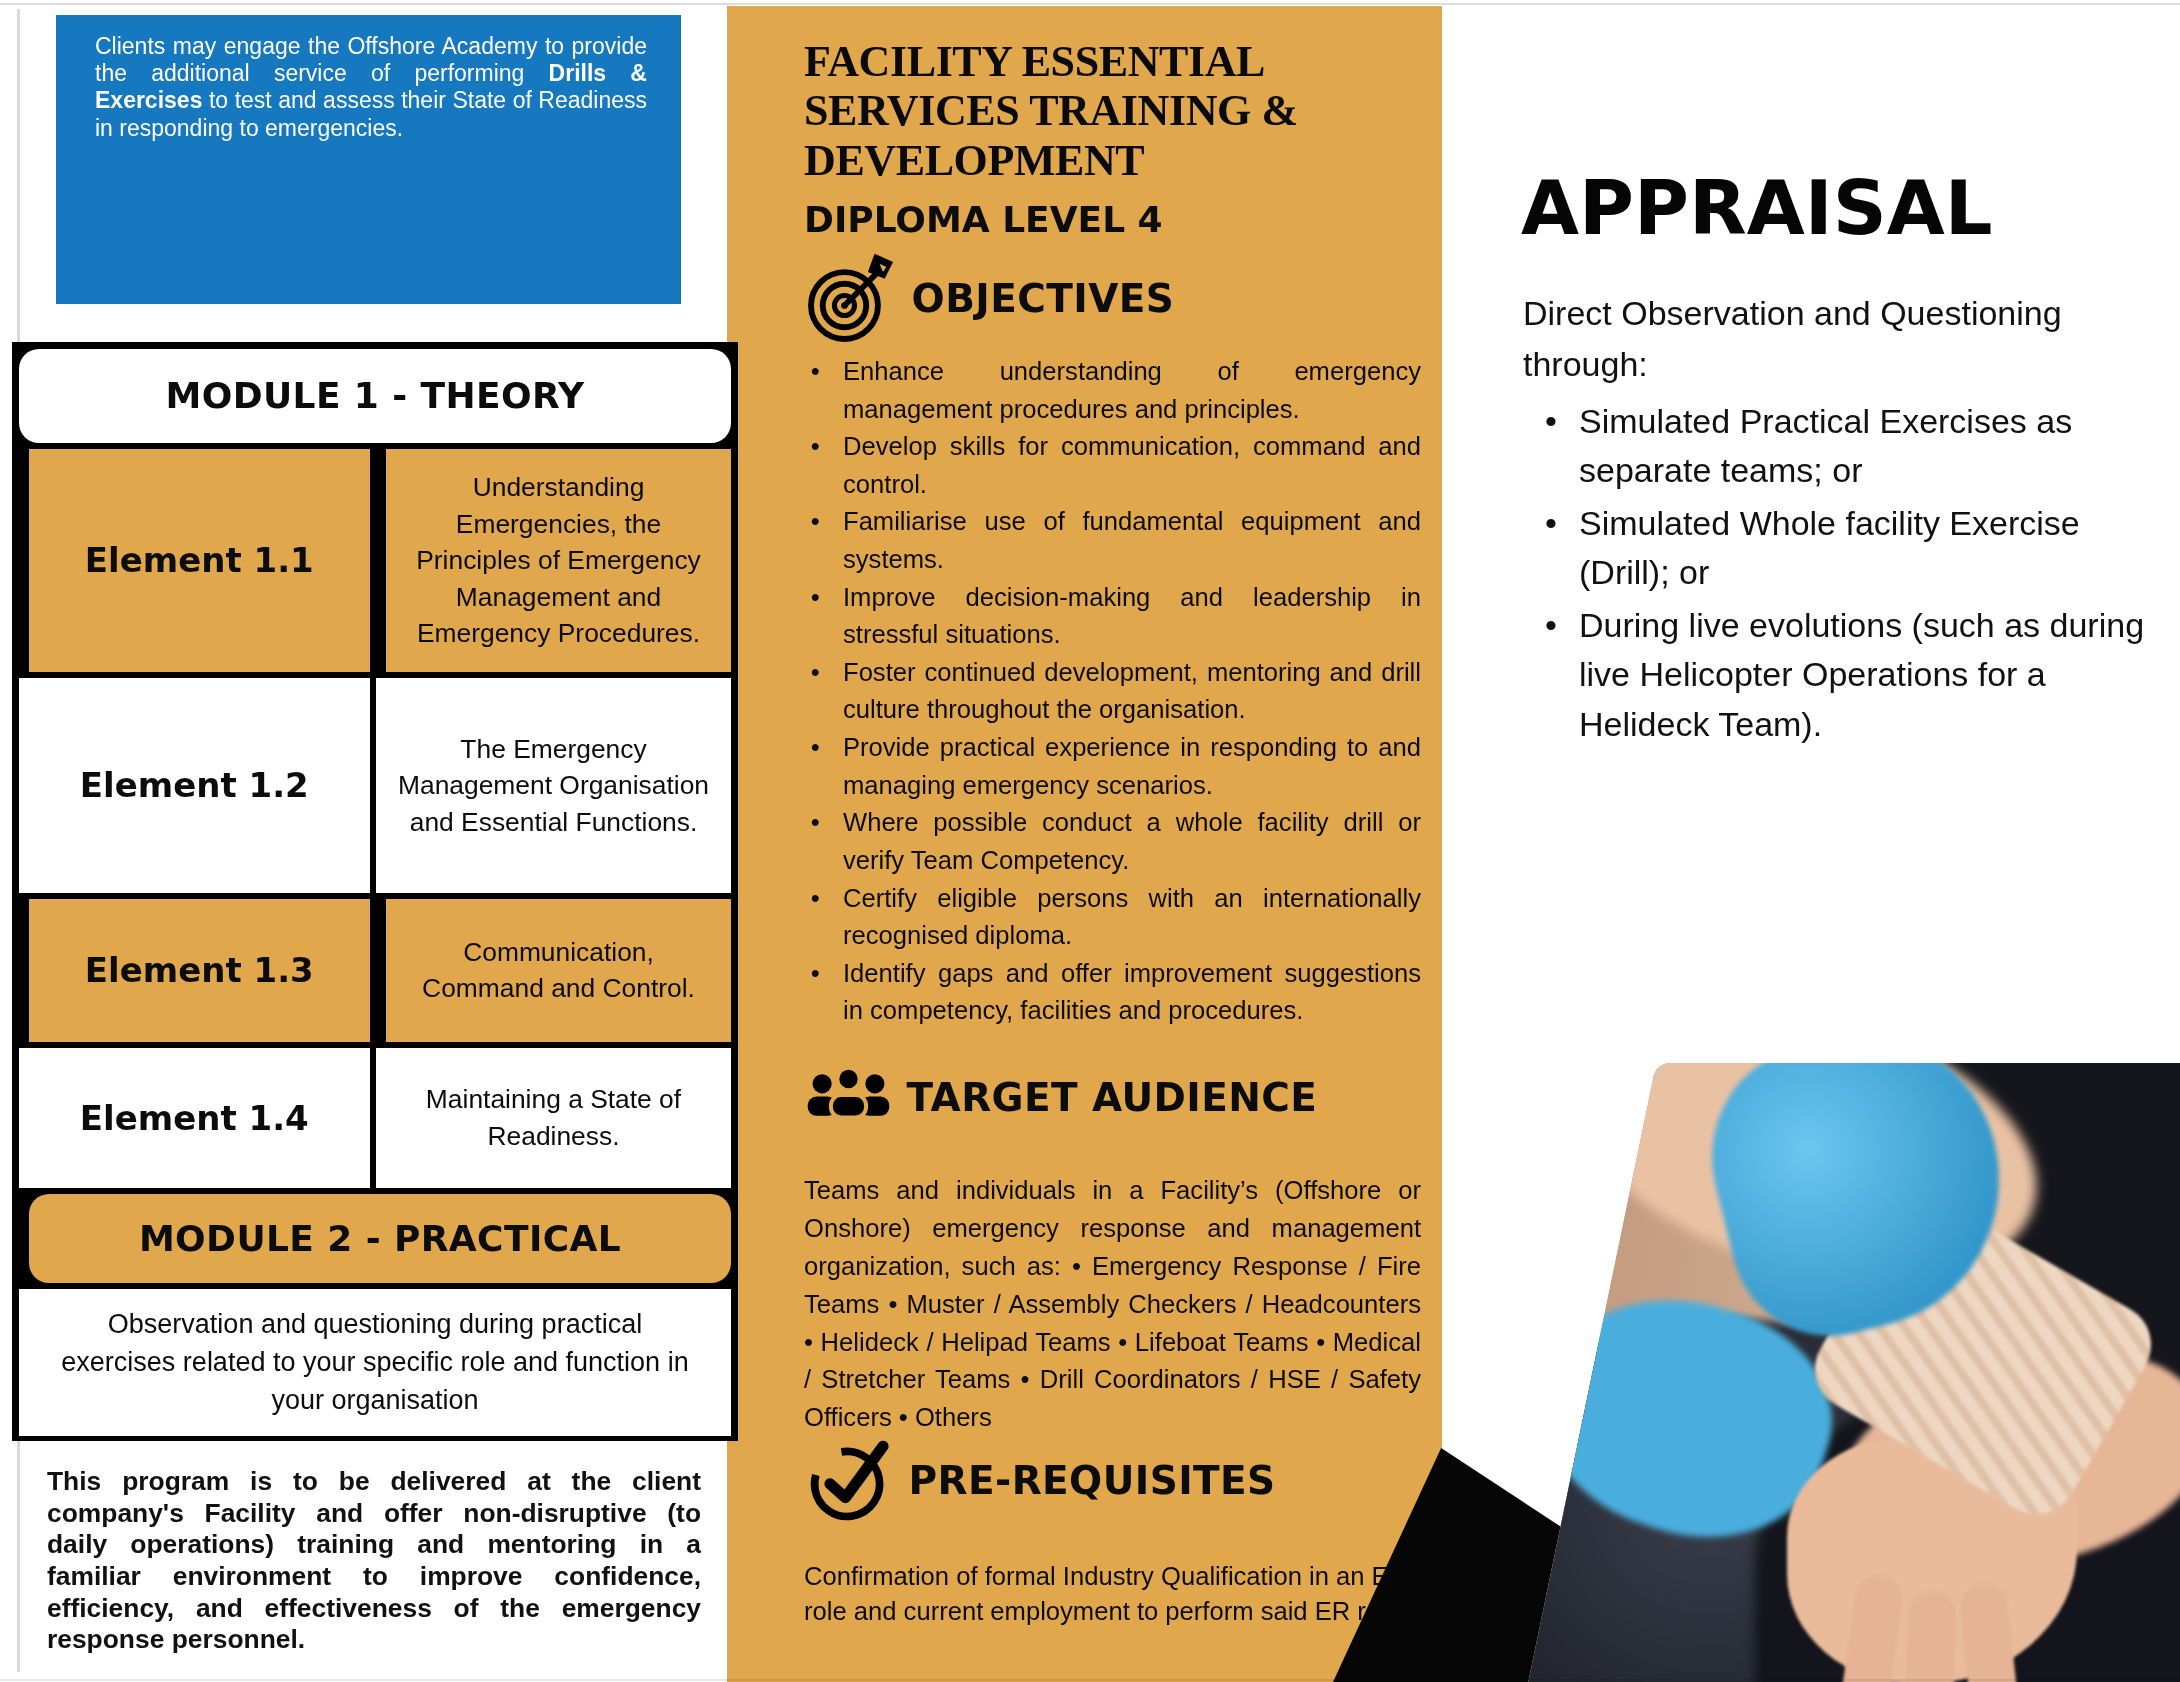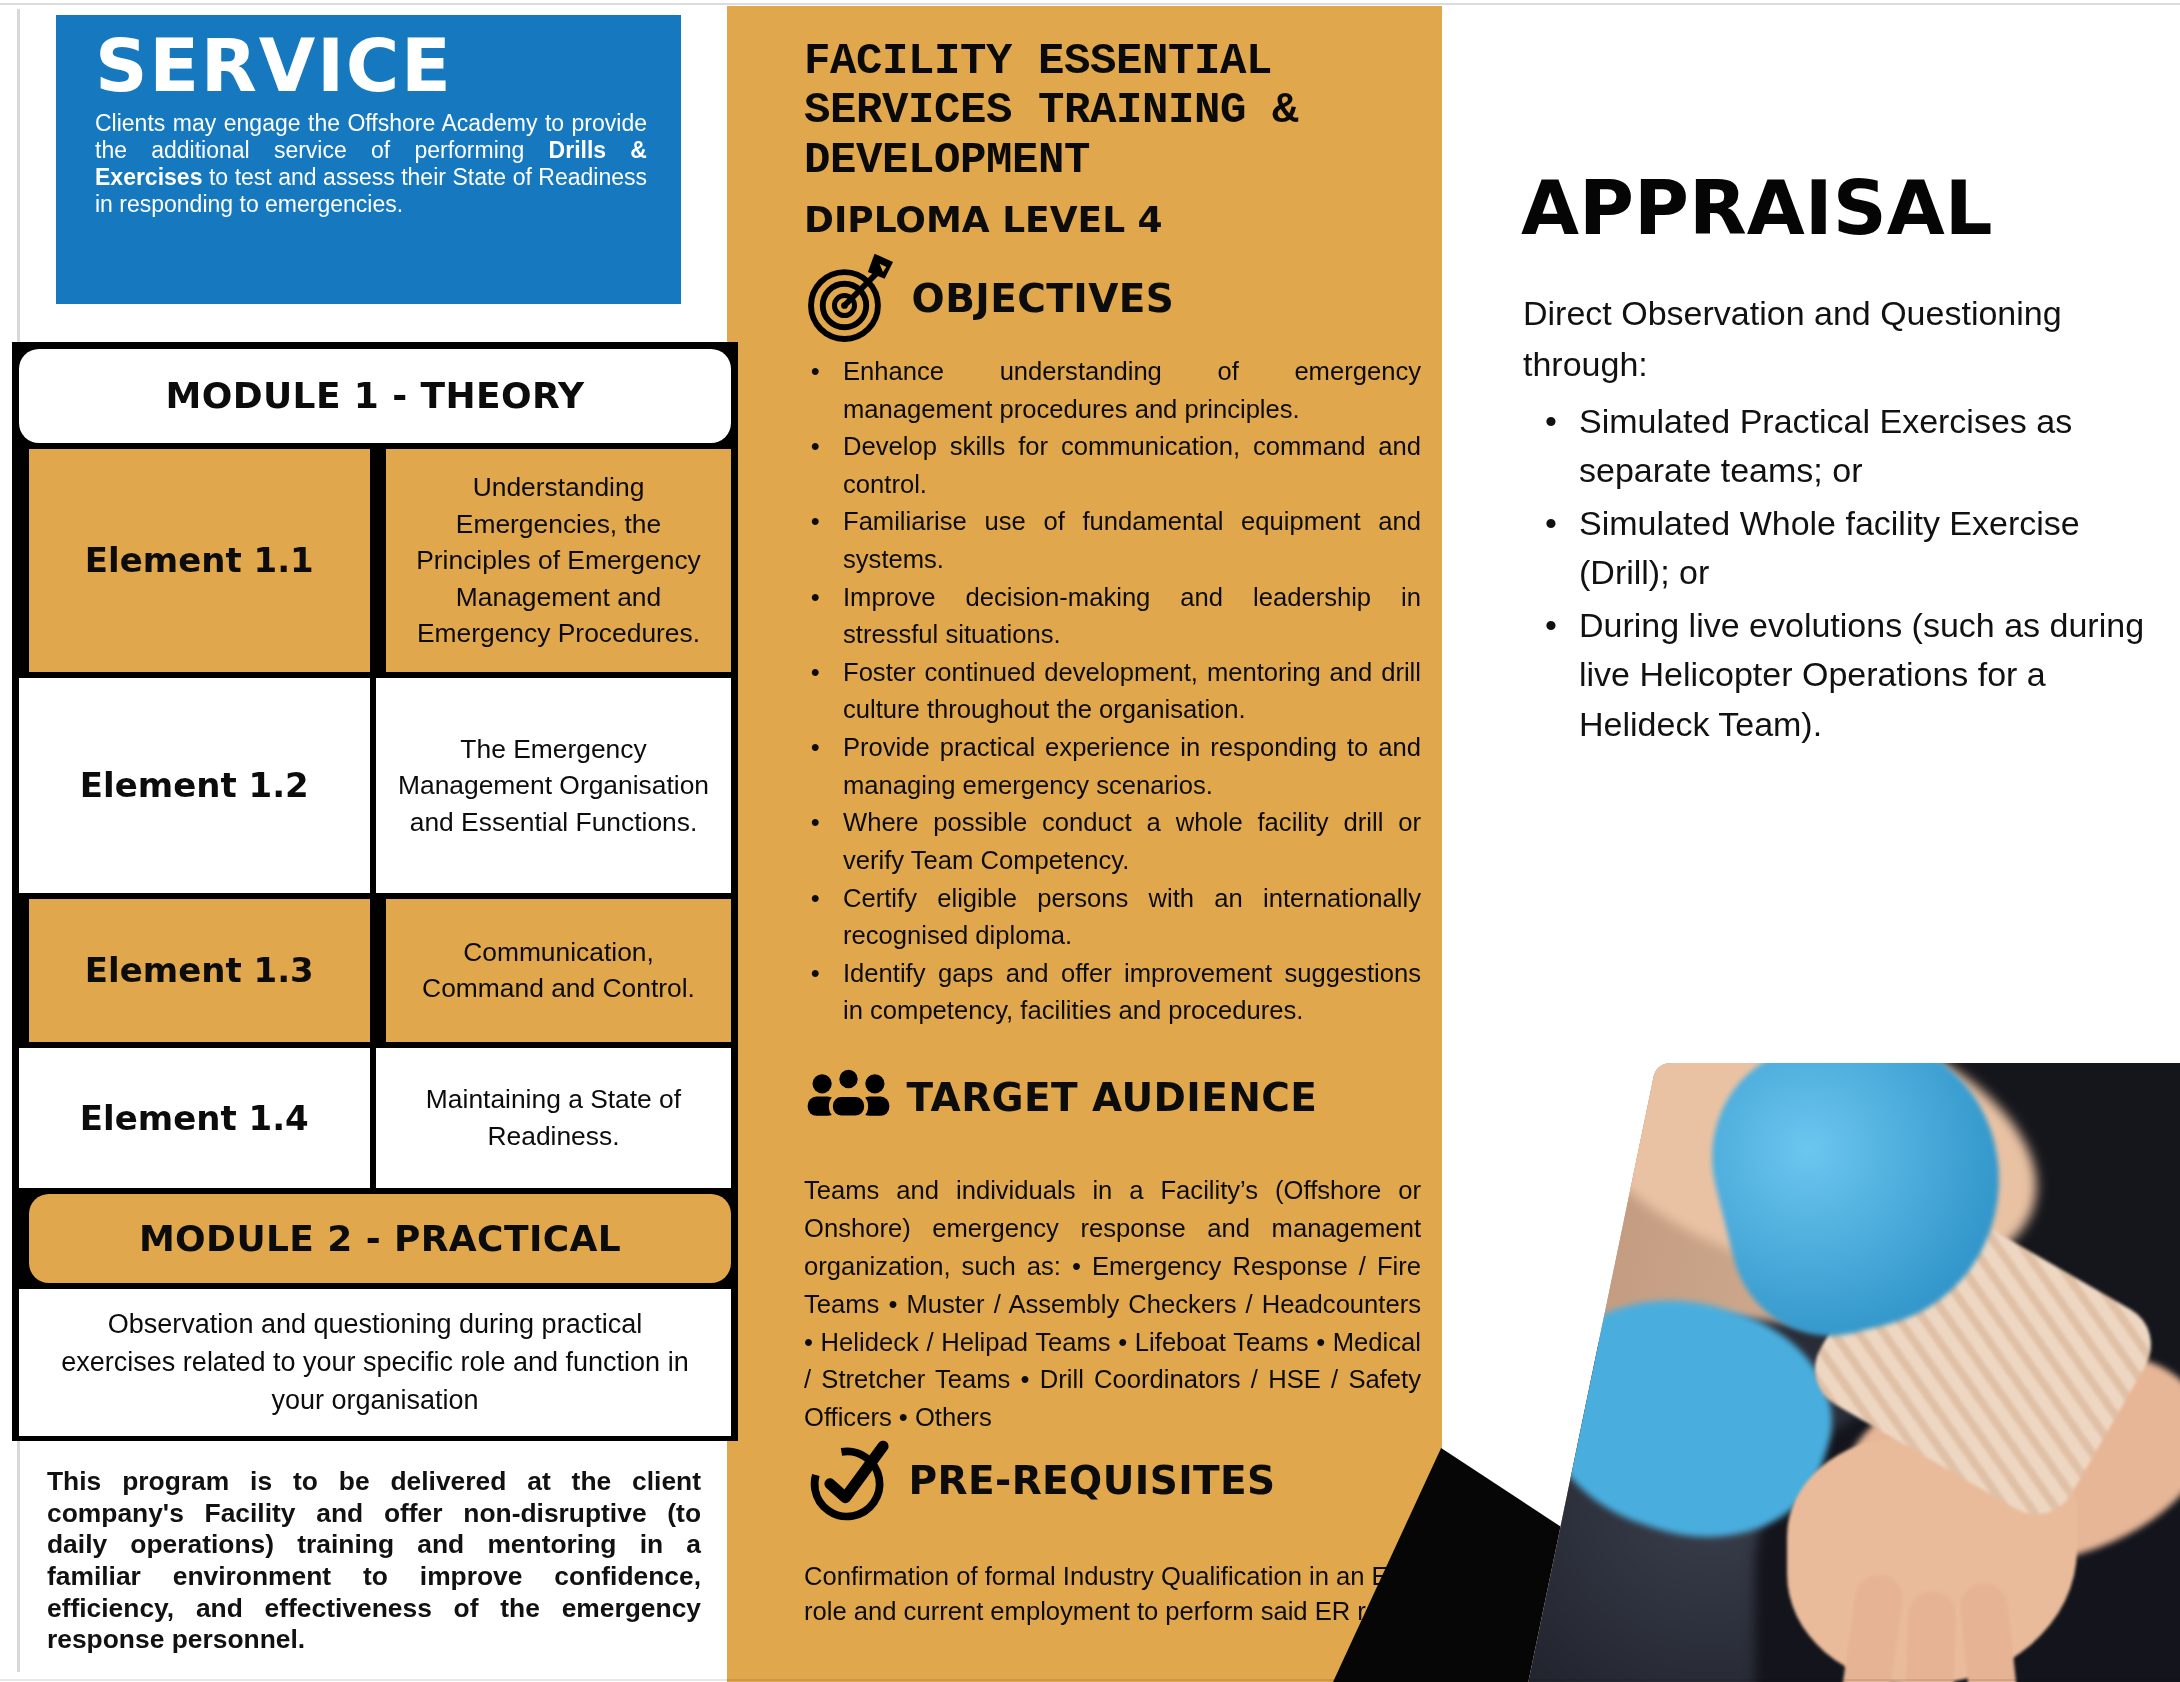--- a/index.html
+++ b/index.html
@@ -31,21 +31,21 @@
   .cell.span2{grid-column:1 / span 2;}
   .th-text{font-family:"DejaVu Sans",sans-serif;font-weight:bold;font-size:36px;letter-spacing:0.4px;border-radius:20px;}
   .c-label{font-family:"DejaVu Sans",sans-serif;font-weight:bold;font-size:34px;}
   .c-desc{font-size:26.4px;line-height:1.38;padding:0 22px;}
   .c-desc-wide{font-size:27px;line-height:1.42;padding:16px 32px;}
 
   .footer-note{left:47px;top:1466px;width:654px;font-size:26.4px;font-weight:bold;
                line-height:1.2;text-align:justify;color:#111;}
 
   
-  .mid-title{left:804px;top:37px;width:635px;font-family:Liberation Mono, monospace;
+  .mid-title{left:804px;top:37px;width:635px;font-family:Liberation Serif, serif;
              font-weight:bold;font-size:44px;line-height:1.12;letter-spacing:-0.4px;color:#0a0a0a;}
   .mid-subtitle{left:804px;top:199px;width:635px;font-family:"DejaVu Sans",sans-serif;
                 font-weight:bold;font-size:36px;letter-spacing:0;}
   .sec-head{display:flex;align-items:center;gap:13.6px;font-family:"DejaVu Sans",sans-serif;
             font-weight:bold;font-size:39px;letter-spacing:0.4px;}
   .head-obj{left:806px;top:252px;}
   .head-aud{left:804px;top:1063px;text-align:right;}
   .head-pre{left:806px;top:1436px;}
   .icon{flex:0 0 auto;display:block;}
 
@@ -104,21 +104,20 @@
 <body>
 
 <div id="page">
 
   <div class="abs hairline-top"></div>
   <div class="abs hairline-left"></div>
 
   <div class="abs gold-col"></div>
 
   <div class="abs service-box">
-    <div class="service-title">SERVICE</div>
     <div class="service-body"><span>Clients may engage the Offshore Academy to provide the additional service of performing </span><span class="b">Drills &amp; Exercises</span><span> to test and assess their State of Readiness in responding to emergencies.</span></div>
   </div>
 
   <div class="abs module-table">
     <div class="cell white span2 th-text">MODULE 1 - THEORY</div>
 
     <div class="cell gold c-label">Element 1.1</div>
     <div class="cell gold c-desc">Understanding Emergencies, the Principles of Emergency Management and Emergency Procedures.</div>
 
     <div class="cell white c-label">Element 1.2</div>

